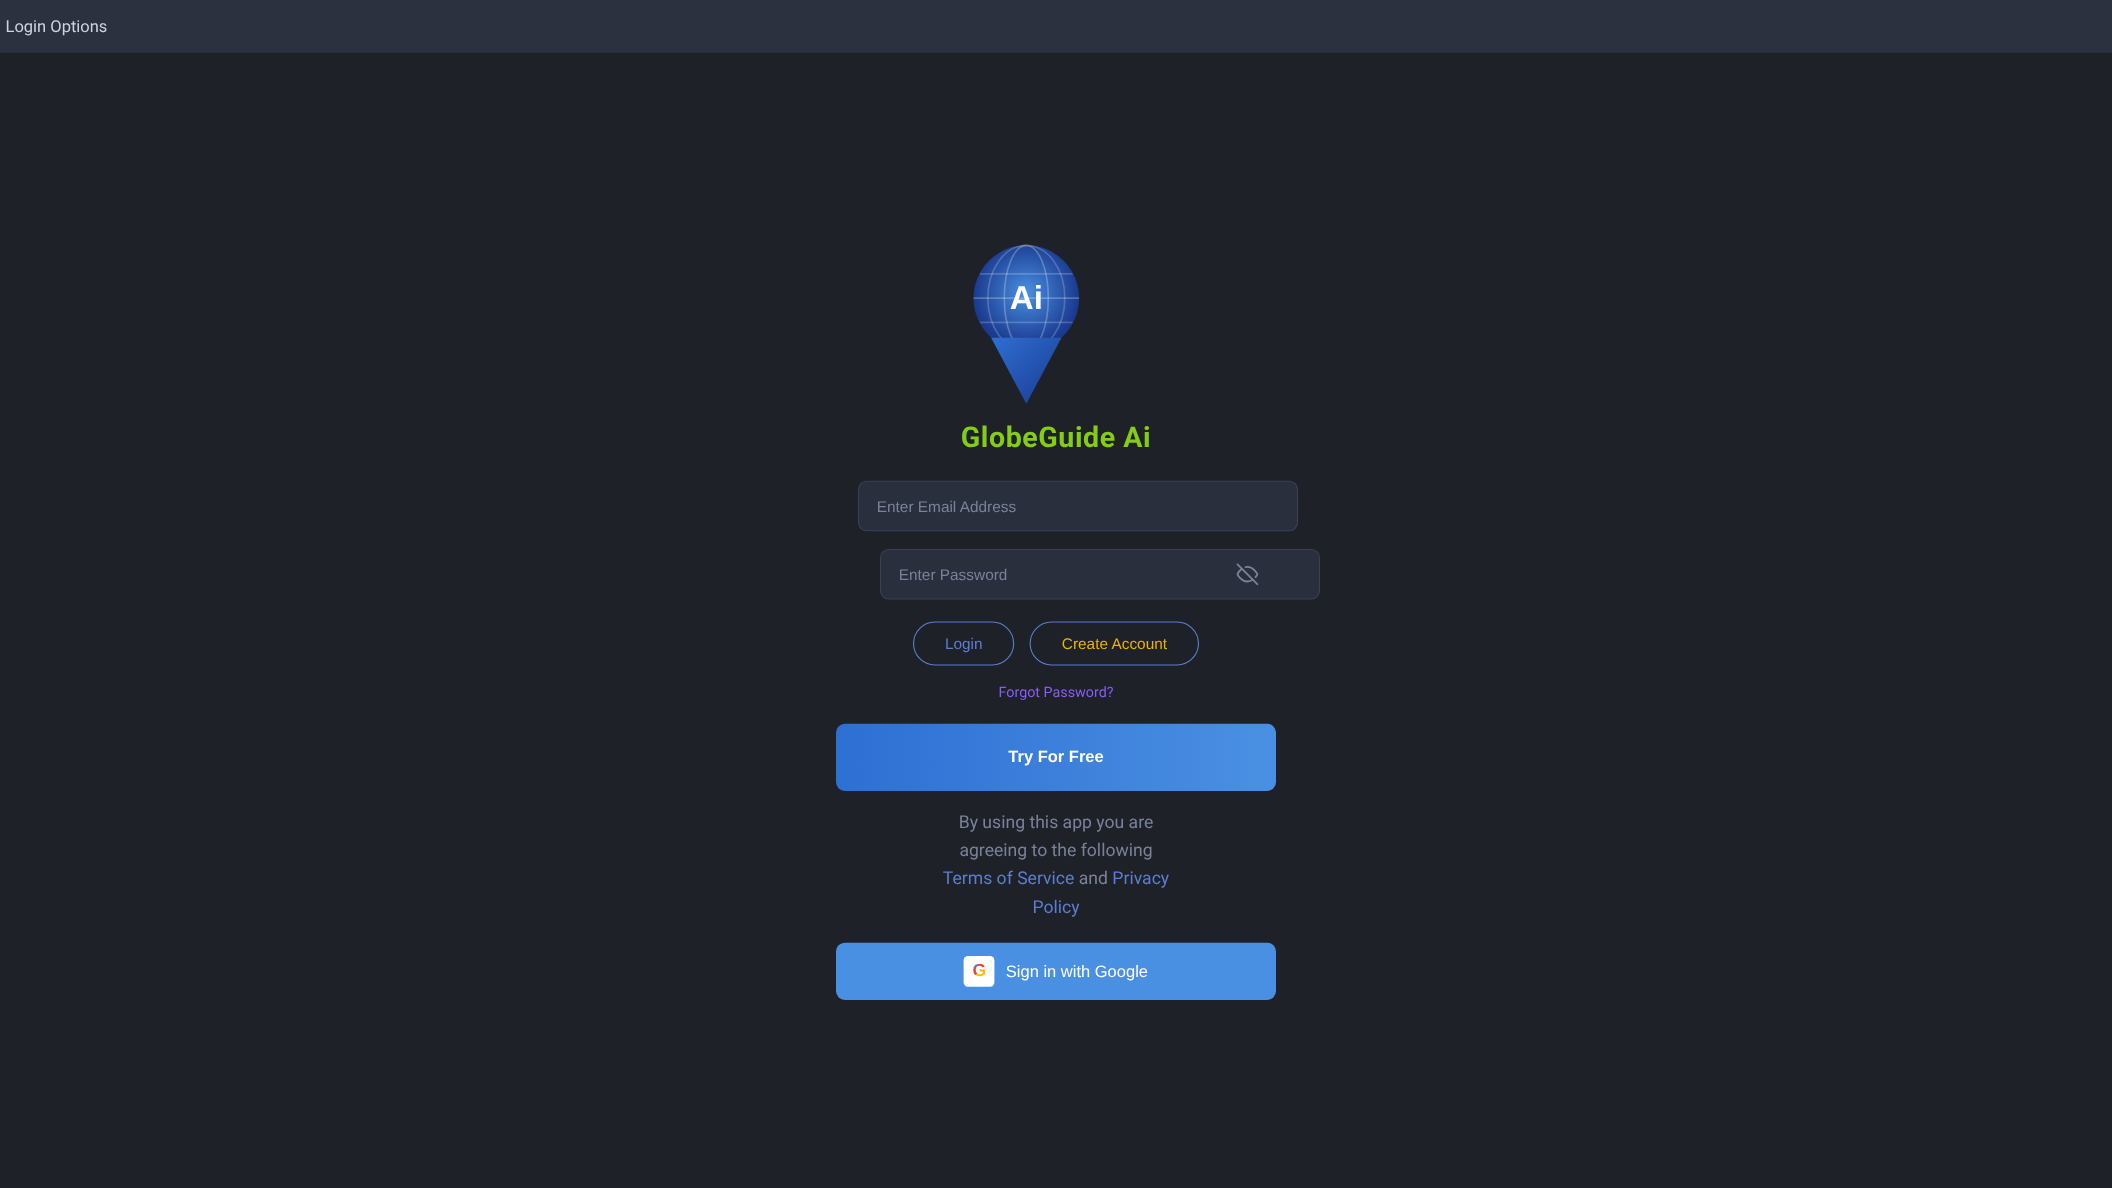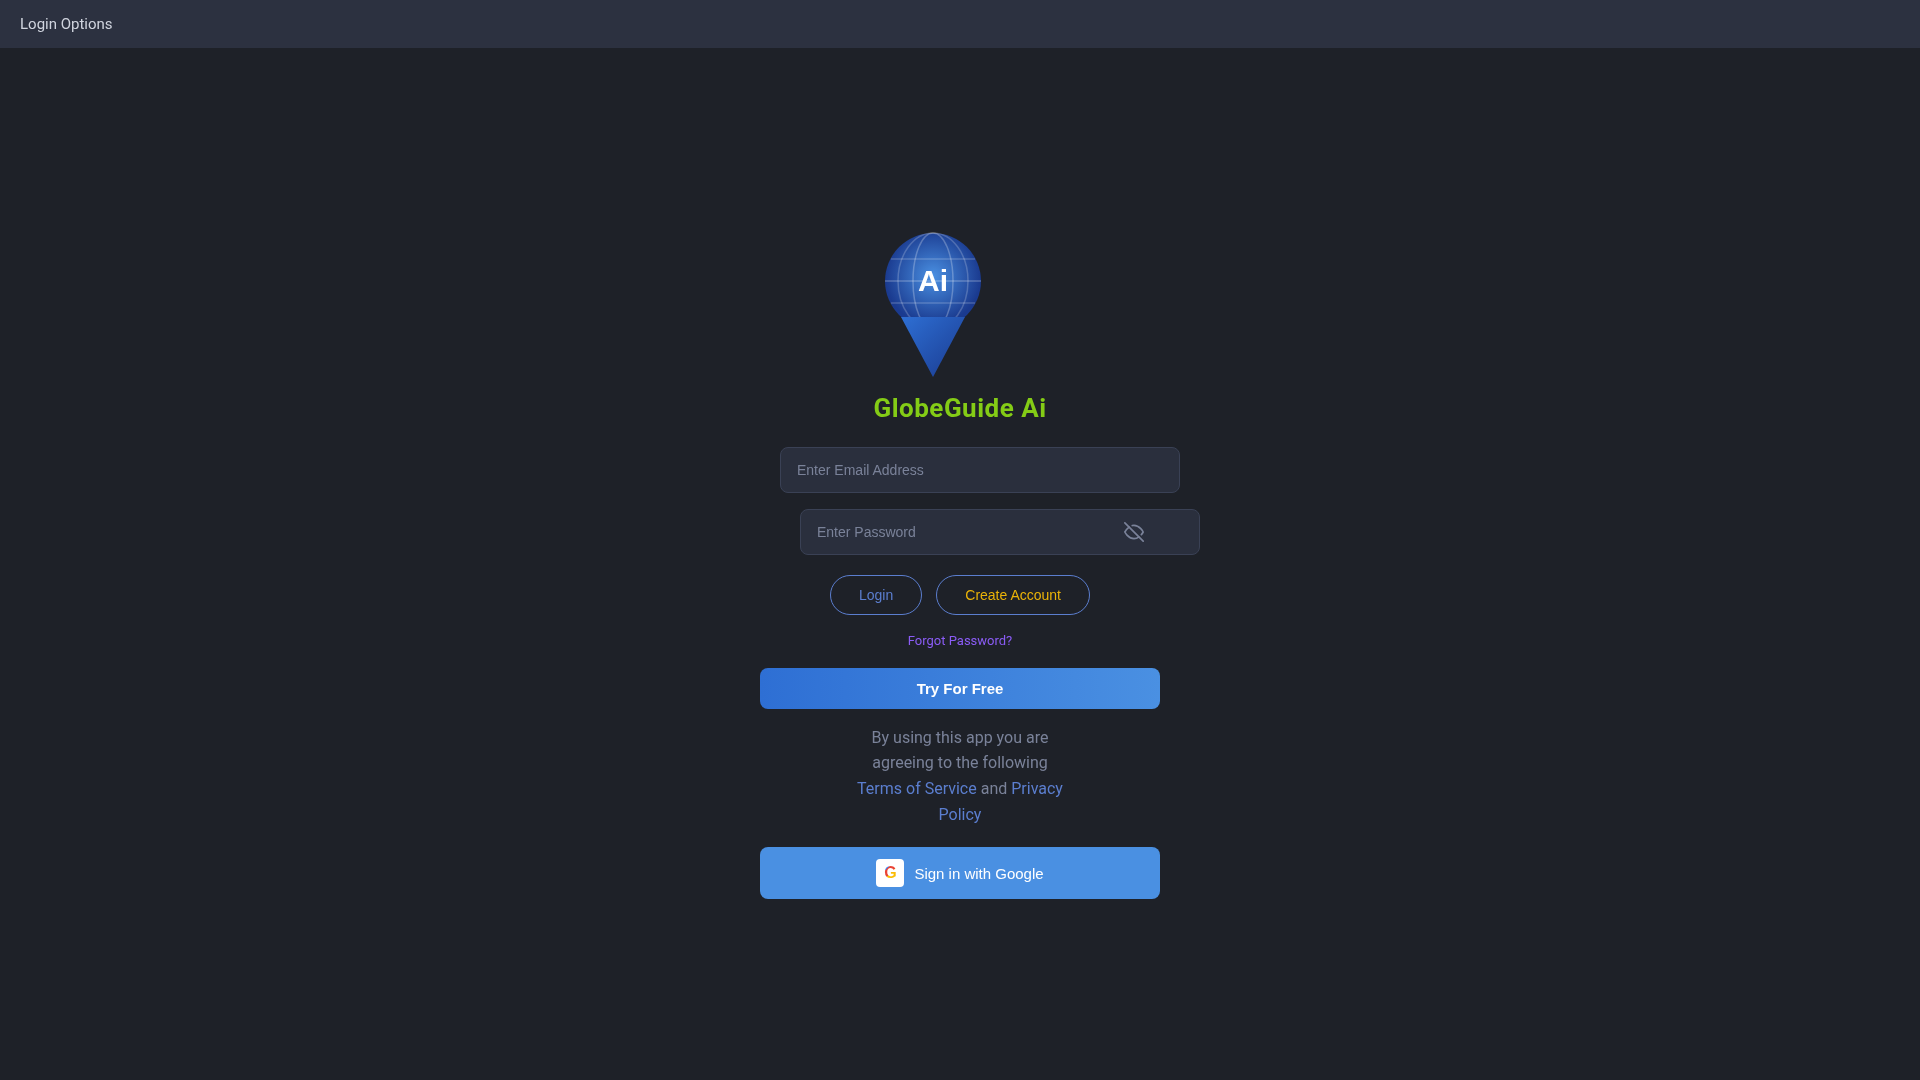--- a/index.html
+++ b/index.html
@@ -17,21 +17,21 @@
       overflow: hidden;
     }
 
     
     .navbar {
       width: 100%;
       height: 48px;
       background-color: #2c3140;
       display: flex;
       align-items: center;
-      padding: 0 20px;
+      padding: 0 5px;
     }
 
     .navbar-title {
       color: #d0d4de;
       font-size: 15px;
       font-weight: 400;
     }
 
     
     .main-content {
@@ -151,21 +151,21 @@
       color: #8b5cf6;
       font-size: 13px;
       text-decoration: none;
       cursor: pointer;
       margin-top: 2px;
     }
 
     
     .btn-try-free {
       width: 100%;
-      padding: 12px;
+      padding: 22px;
       border-radius: 8px;
       border: none;
       background: linear-gradient(90deg, #2e6fd4, #4a90e2);
       color: #ffffff;
       font-size: 15px;
       font-weight: 600;
       cursor: pointer;
       transition: opacity 0.2s;
       margin-top: 4px;
     }

